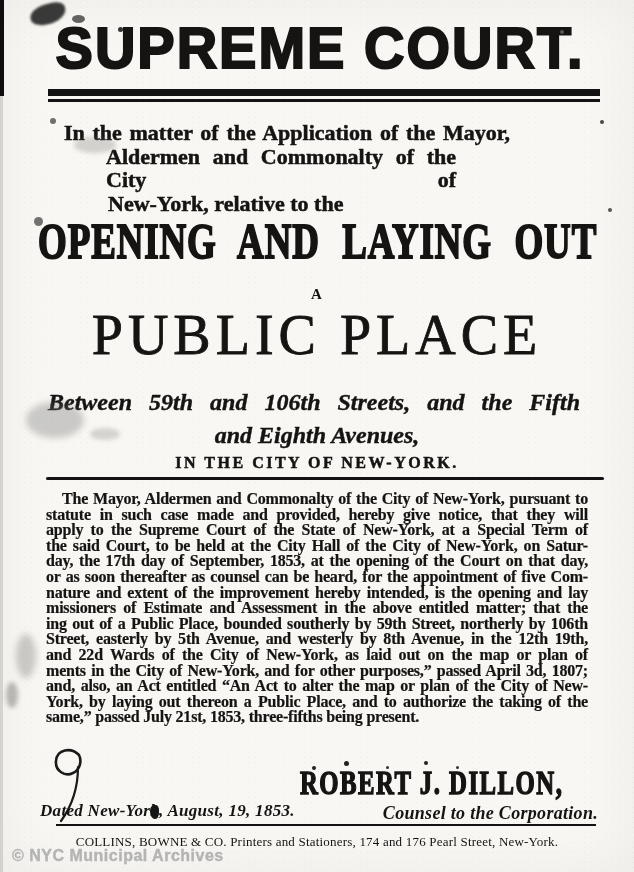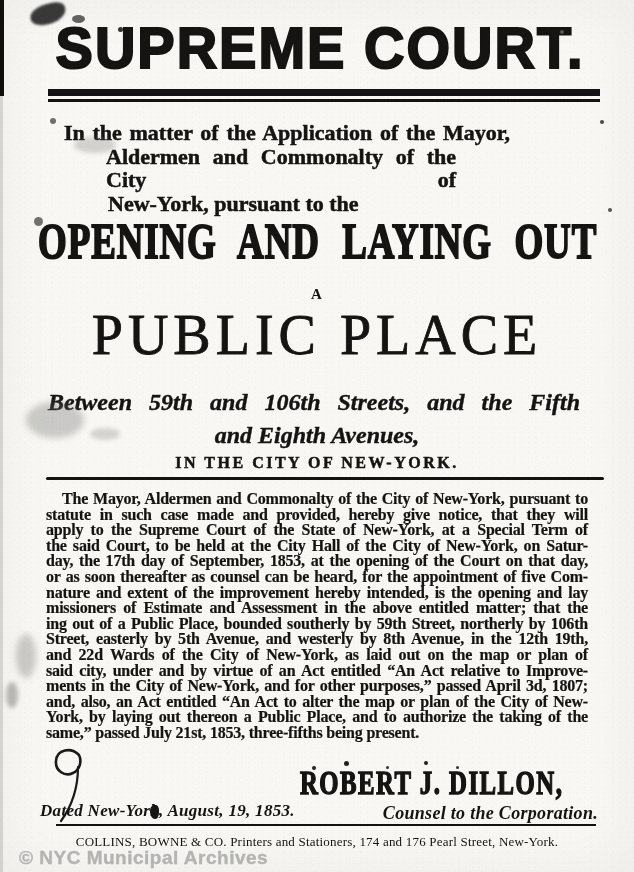--- a/index.html
+++ b/index.html
@@ -61,22 +61,22 @@
   
   #sign-name-wrap{left:230px;top:764px;width:404px;text-align:center;white-space:nowrap;}
   #sign-name-wrap span{display:inline-block;font-weight:bold;font-size:33px;letter-spacing:2px;
     -webkit-text-stroke:1.4px #151413;transform:scale(.75,1.02);transform-origin:center top;}
   #dateline{left:40px;top:801px;font-style:italic;font-weight:bold;font-size:17px;letter-spacing:.3px;}
   #counsel{right:36px;top:803px;font-style:italic;font-weight:bold;font-size:18px;letter-spacing:.3px;}
   #rule-bottom{left:56px;top:824px;width:540px;height:2px;}
   #printer{left:0;top:834px;width:634px;text-align:center;font-size:13px;letter-spacing:.2px;}
 
   
-  #watermark{left:19px;top:847px;font-family:"Liberation Sans", sans-serif;font-weight:bold;
-    font-size:19px;color:#b4b4b4;letter-spacing:.5px;-webkit-text-stroke:.4px #b4b4b4;}
+  #watermark{left:12px;top:847px;font-family:"Liberation Sans", sans-serif;font-weight:bold;
+    font-size:16px;color:#b4b4b4;letter-spacing:.5px;-webkit-text-stroke:.4px #b4b4b4;}
 
   
   #specks i{position:absolute;display:block;background:#2a2a2a;border-radius:50%;}
   #specks i:nth-child(1){left:30px;top:4px;width:36px;height:20px;border-radius:55% 35% 60% 45%;
      background:rgba(25,25,25,.85);filter:blur(1px);transform:rotate(-14deg);}
   #specks i:nth-child(2){left:72px;top:15px;width:13px;height:8px;background:rgba(35,35,35,.7);filter:blur(.5px);}
   #specks i:nth-child(3){left:118px;top:27px;width:5px;height:5px;background:#333;}
   #specks i:nth-child(4){left:50px;top:118px;width:6px;height:6px;background:rgba(0,0,0,.55);}
   #specks i:nth-child(5){left:74px;top:137px;width:42px;height:16px;background:rgba(110,110,110,.28);filter:blur(2px);}
   #specks i:nth-child(6){left:34px;top:217px;width:9px;height:9px;background:rgba(25,25,25,.6);}
@@ -102,21 +102,21 @@
   <div id="film-edge" class="abs"></div>
   <div id="edge-shade" class="abs"></div>
 
   <div id="title" class="abs">SUPREME COURT.</div>
   <div id="rule-thick" class="abs bar"></div>
   <div id="rule-thin" class="abs bar"></div>
 
   <div id="caption" class="abs">
     <div class="c1 jl">In the matter of the Application of the Mayor,</div>
     <div class="c2 jl">Aldermen and Commonalty of the City of</div>
-    <div class="c3">New-York, pursuant to the</div>
+    <div class="c3">New-York, relative to the</div>
   </div>
 
   <div id="headline1" class="abs">OPENING AND LAYING OUT</div>
   <div id="article-a" class="abs">A</div>
   <div id="headline2" class="abs">PUBLIC PLACE</div>
 
   <div id="subhead" class="abs">
     <div class="s1 jl">Between 59th and 106th Streets, and the Fifth</div>
     <div class="s2">and Eighth Avenues,</div>
   </div>
@@ -128,21 +128,20 @@
     <div class="jl">statute in such case made and provided, hereby give notice, that they will</div>
     <div class="jl">apply to the Supreme Court of the State of New-York, at a Special Term of</div>
     <div class="jl">the said Court, to be held at the City Hall of the City of New-York, on Satur-</div>
     <div class="jl">day, the 17th day of September, 1853, at the opening of the Court on that day,</div>
     <div class="jl">or as soon thereafter as counsel can be heard, for the appointment of five Com-</div>
     <div class="jl">nature and extent of the improvement hereby intended, is the opening and lay</div>
     <div class="jl">missioners of Estimate and Assessment in the above entitled matter; that the</div>
     <div class="jl">ing out of a Public Place, bounded southerly by 59th Street, northerly by 106th</div>
     <div class="jl">Street, easterly by 5th Avenue, and westerly by 8th Avenue, in the 12th 19th,</div>
     <div class="jl">and 22d Wards of the City of New-York, as laid out on the map or plan of</div>
-    <div class="jl">said city, under and by virtue of an Act entitled “An Act relative to Improve-</div>
     <div class="jl">ments in the City of New-York, and for other purposes,” passed April 3d, 1807;</div>
     <div class="jl">and, also, an Act entitled “An Act to alter the map or plan of the City of New-</div>
     <div class="jl">York, by laying out thereon a Public Place, and to authorize the taking of the</div>
     <div class="last">same,” passed July 21st, 1853, three-fifths being present.</div>
   </div>
 
   <svg id="hand-mark" class="abs" viewBox="0 0 38 78">
     <path d="M29 9 C21 1 7 3 6 15 C5 25 15 31 23 27 C30 24 32 15 29 9 Z" fill="none" stroke="#1a1a1a" stroke-width="2.6"></path>
     <path d="M28 21 C28 40 24 57 11 75" fill="none" stroke="#1a1a1a" stroke-width="2.2" stroke-linecap="round"></path>
   </svg>

